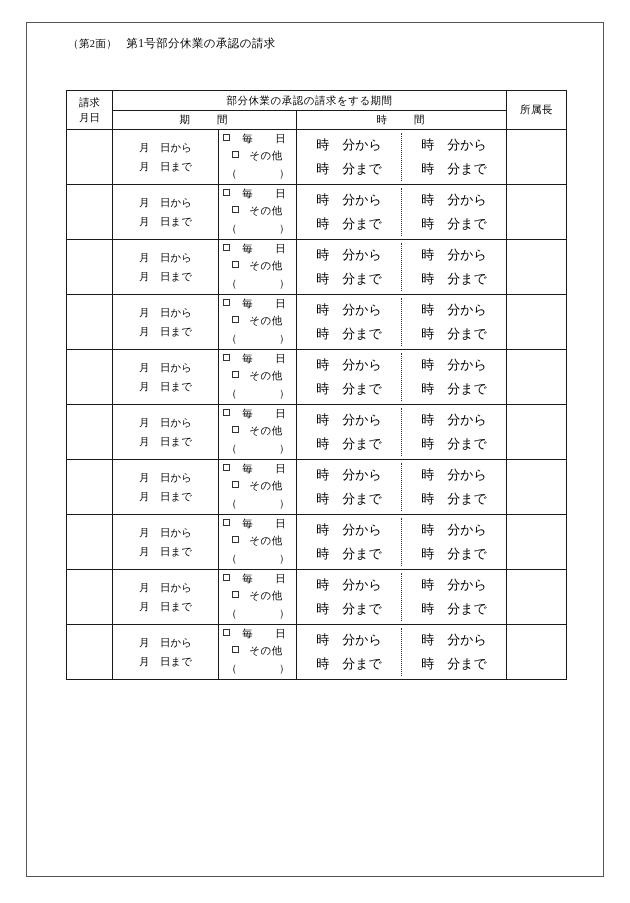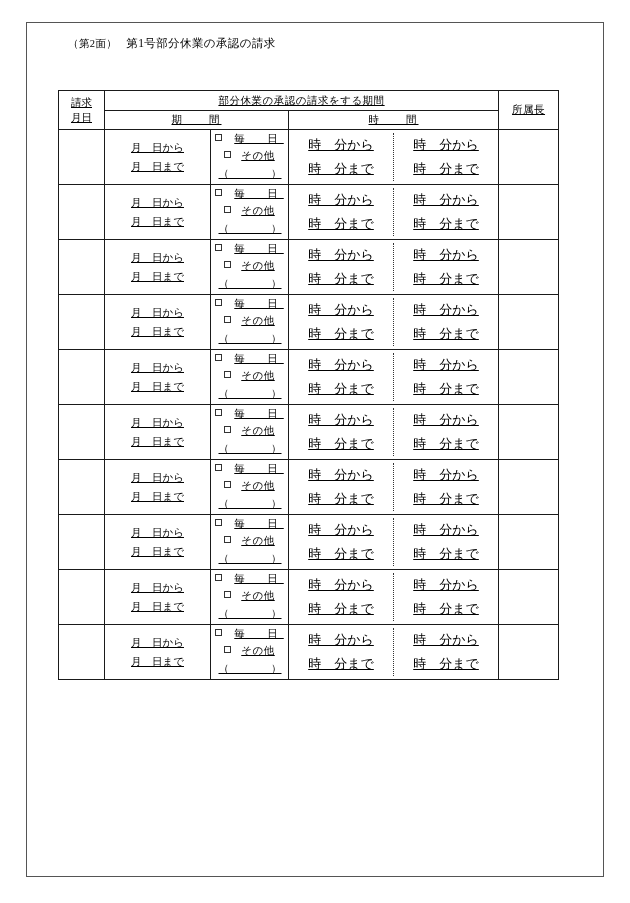--- a/index.html
+++ b/index.html
@@ -42,26 +42,25 @@
   .doc-title .paren {
     font-size: 10.5px;
   }
   .doc-title .main {
     margin-left: 9px;
     font-size: 11.5px;
   }
 
   table.form {
     position: absolute;
-    left: 58px;
+    left: 66px;
     top: 90px;
     width: 500px;
     border-collapse: collapse;
     table-layout: fixed;
-    text-decoration: underline;
   }
   table.form td, table.form th {
     border: 1px solid #1a1a1a;
     padding: 0;
     font-weight: normal;
     font-size: 10.5px;
     vertical-align: middle;
     text-align: center;
   }
   

